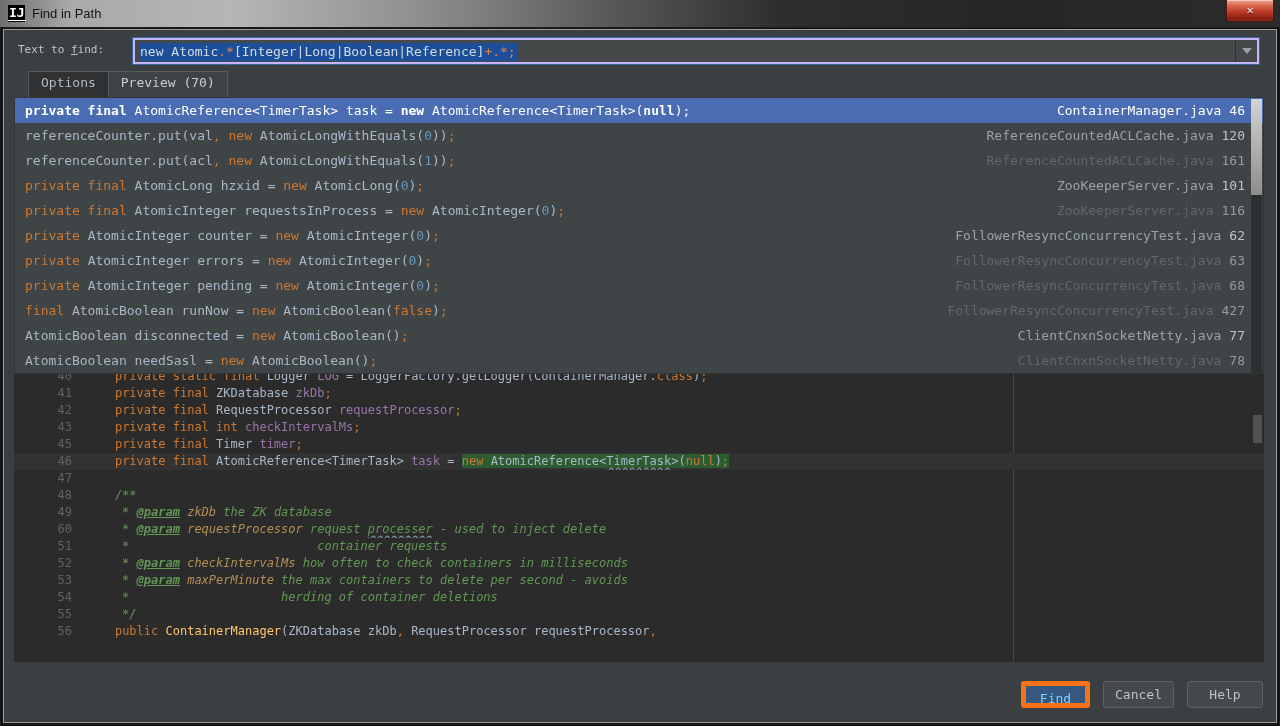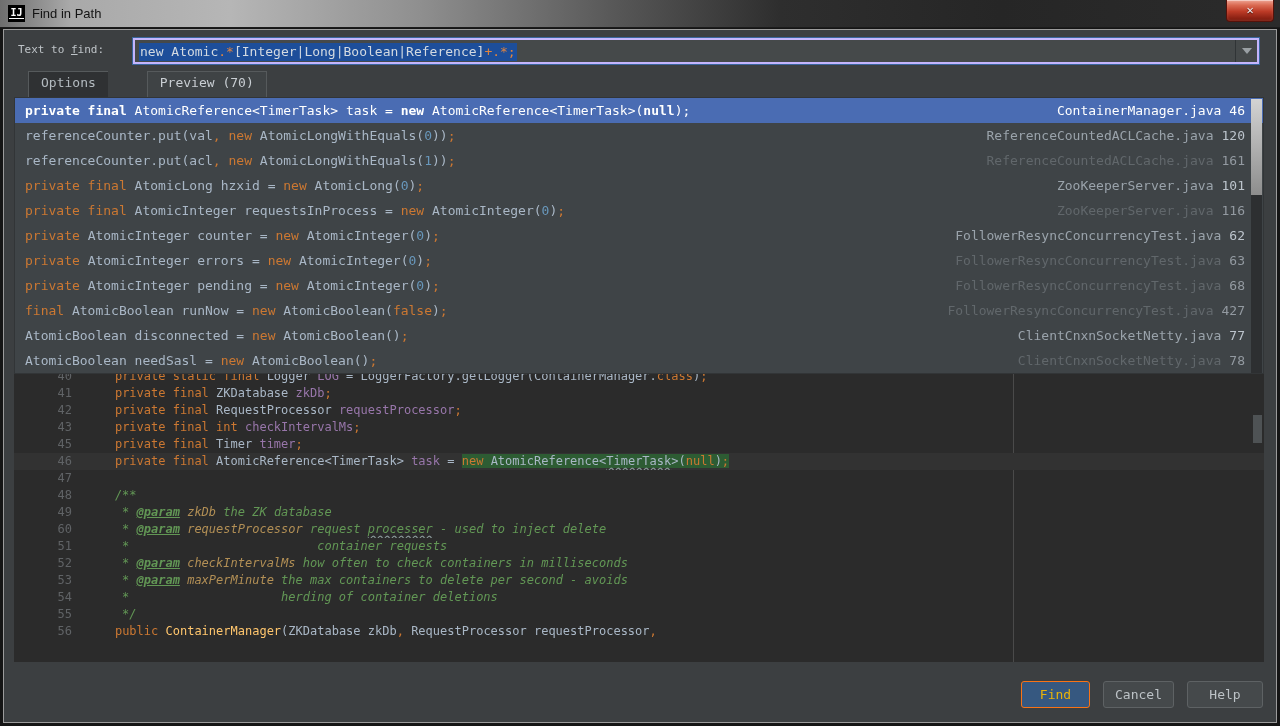--- a/index.html
+++ b/index.html
@@ -5,21 +5,21 @@
   * { margin:0; padding:0; box-sizing:border-box; }
   html,body { width:1280px; height:726px; background:#151515; overflow:hidden;
               font-family:"DejaVu Sans Mono", monospace; }
   .window { position:absolute; inset:0; }
 
   
   .titlebar { position:absolute; top:0; left:0; width:1280px; height:28px;
     background:linear-gradient(90deg,#6e6e6e 0px,#a9a9a9 70px,#b6b6b6 230px,#8f8f8f 420px,#565656 620px,#2e2e2e 780px,#262626 1000px,#2b2b2b 1280px);
     border-bottom:1px solid #1c1c1c; }
   .app-icon { position:absolute; left:8px; top:5px; width:17px; height:17px; background:#000;
-    color:#fff; font-size:10px; font-weight:bold; text-align:center; line-height:15px; }
+    color:#fff; font-size:13px; font-weight:bold; text-align:center; line-height:15px; }
   .app-icon span { border-bottom:1px solid #fff; padding:0 1px; }
   .title-text { position:absolute; left:32px; top:6px; font-family:"Liberation Sans", sans-serif;
     font-size:13px; color:#141414; }
   .close-btn { position:absolute; top:0px; right:6px; width:48px; height:22px;
     border:1px solid #55120a; border-top:none; border-radius:0 0 4px 4px;
     background:linear-gradient(180deg,#efa493 0%,#da6a52 25%,#bc3a26 55%,#8d2214 85%,#7a1b0e 100%);
     box-shadow:inset 0 1px 0 rgba(255,255,255,.45), inset 0 0 3px rgba(255,255,255,.15);
     color:#eef0f4; text-align:center; font-size:12px; font-weight:bold; line-height:20px;
     text-shadow:0 1px 1px rgba(0,0,0,.6); cursor:pointer; }
 
@@ -35,21 +35,21 @@
   .search-text { flex:1; padding:4px 0 0 4px; font-size:13px; white-space:pre; overflow:hidden; }
   .search-text .selwrap { background:#1d4e9a; padding:1px 1px 2px 1px; }
   .search-text .q { color:#d3dae1; }
   .search-text .m { color:#e0843f; }
   .combo-arrow { width:22px; border-left:1px solid #303436; display:flex; align-items:center;
     justify-content:center; cursor:pointer; }
   .combo-arrow .tri { width:0; height:0; border-left:5px solid transparent;
     border-right:5px solid transparent; border-top:6px solid #9aa0a4; }
 
   
-  .tabs { position:absolute; left:24px; top:41px; height:28px; display:flex; font-size:13px;gap:39px; }
+  .tabs { position:absolute; left:24px; top:41px; height:28px; display:flex; font-size:13px; }
   .tab { padding:3px 12px 4px 12px; cursor:pointer; border:1px solid #565a5c; }
   .tab.unsel { background:#2f3133; color:#b4bbc0; border-right:none; }
   .tab.sel { background:#3f4345; color:#c9ced3; }
 
   
   .results { position:absolute; left:10px; top:67px; width:1250px; height:277px;
     background:#3f4447; border:1px solid #323537; overflow:hidden; }
   .res-row { height:25px; display:flex; align-items:center; font-size:13px;
     padding-left:10px; cursor:pointer; white-space:pre; }
   .res-row .code { flex:1; overflow:hidden; }
@@ -83,21 +83,21 @@
   .plines { position:relative; margin-top:-6px; }
   .pline { height:17px; line-height:17px; font-size:12px; display:flex; white-space:pre; }
   .pline.cur { background:#323232; }
   .gut { width:72px; padding-right:14px; text-align:right; color:#606366; flex:none; }
   .pcode { flex:1; overflow:hidden; }
   .prev-scroll-thumb { position:absolute; right:2px; top:41px; width:9px; height:28px; background:#4e5254; }
 
   
   .btn { position:absolute; top:651px; height:27px; font-size:13px; text-align:center;
     border-radius:3px; cursor:pointer; line-height:25px; }
-  .btn-find { left:1017px; width:69px; background:#365880; border:1px solid #f97316; color:#eab308; }
+  .btn-find { left:1017px; width:69px; background:#365880; border:5px solid #f97316; color:#7dd3fc; }
   .btn-cancel { left:1099px; width:71px; background:#45494b; border:1px solid #5e6264; color:#bcc2c6; }
   .btn-help { left:1183px; width:76px; background:#45494b; border:1px solid #5e6264; color:#bcc2c6; }
 </style>
 </head>
 <body>
 
 <div class="window">
 
   <div class="titlebar">
     <div class="app-icon"><span>IJ</span></div>

